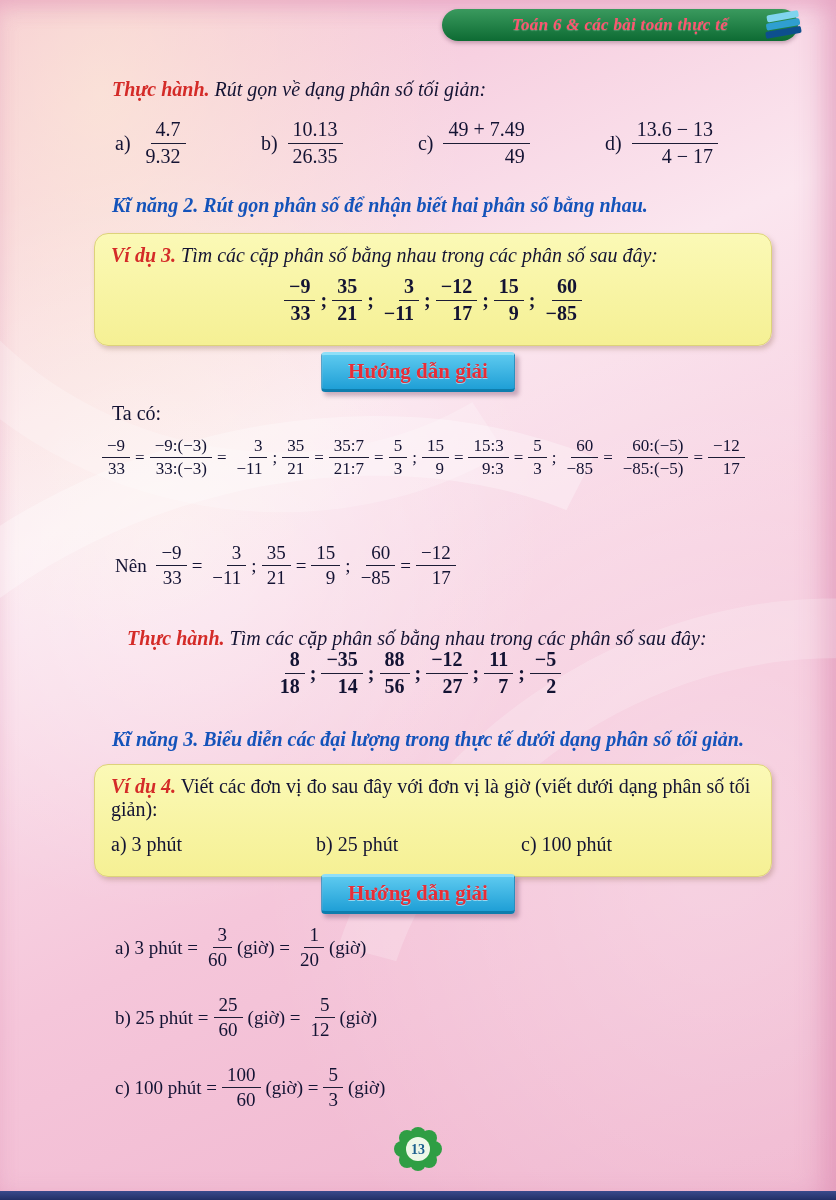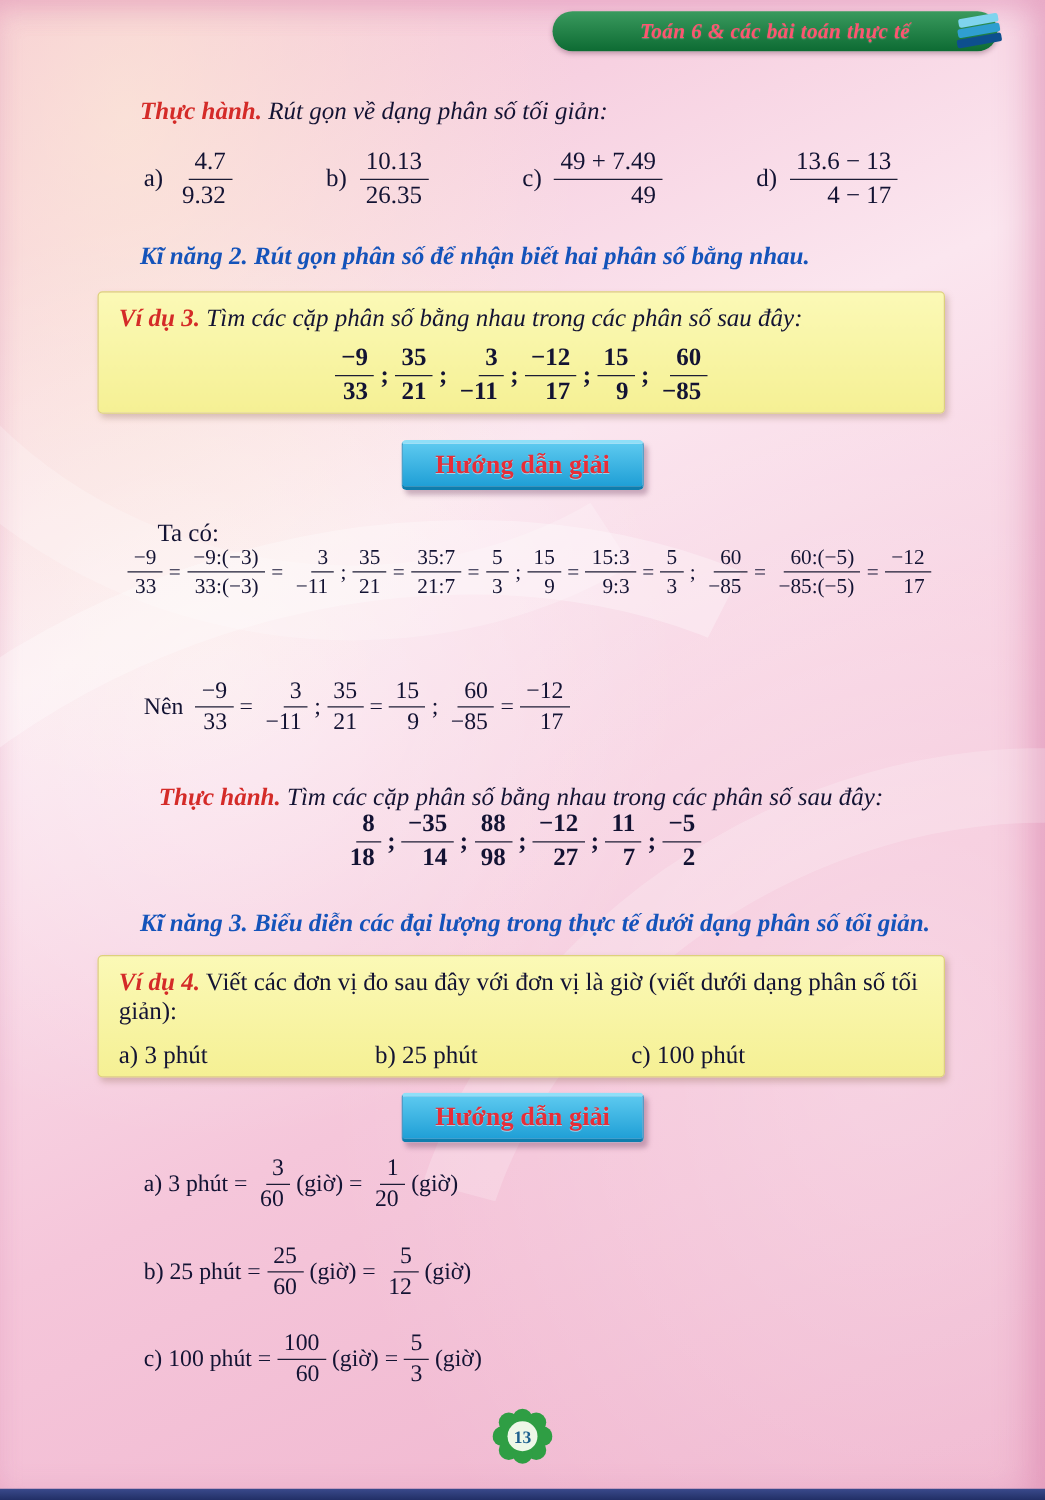--- a/index.html
+++ b/index.html
@@ -26,23 +26,23 @@
   }
   .header-title { font-style:italic; font-weight:bold; font-size:17px; color:#ff5470; letter-spacing:.3px; text-shadow:0 1px 1px rgba(255,255,255,.25); }
   .books-icon { position:absolute; right:-8px; top:-4px; }
 
   .blk { position:absolute; left:112px; }
   .red-label { color:#d42b28; font-weight:bold; font-style:italic; }
   .it { font-style:italic; }
   .skill-line { color:#1453ba; font-weight:bold; font-style:italic; font-size:20px; }
 
   .example-box {
-    position:absolute; left:78px; width:644px; padding:10px 16px 5px;
+    position:absolute; left:94px; width:644px; padding:10px 16px 20px;
     background:linear-gradient(#fbf9b6, #f5f094);
-    border:1px solid #ddd27a; border-radius:4px;
+    border:1px solid #ddd27a; border-radius:14px;
     box-shadow:2px 3px 5px rgba(150,110,90,.35);
   }
   .example-box p { margin:0; font-size:20px; }
 
   .guide-banner {
     position:absolute; left:50%; transform:translateX(-50%);
     padding:4px 26px 5px;
     background:linear-gradient(#5cc9ef, #1f9fd6);
     border-top:3px solid #8fdff8; border-bottom:3px solid #0e7dad;
     border-left:1px solid #1387ba; border-right:1px solid #1387ba;
@@ -164,21 +164,21 @@
           <span class="num">60</span>
           <span class="den">−85</span>
         </span>
       </div>
   </div>
 
   <div class="guide-banner" style="top:352px;">
     <span>Hướng dẫn giải</span>
   </div>
 
-  <p class="blk fs20" style="top:402px; margin:14px;">Ta có:</p>
+  <p class="blk fs20" style="top:402px; margin:0;">Ta có:</p>
 
   <div class="blk math fs17" style="top:436px; left:100px;">
       <span class="frac">
         <span class="num">−9</span>
         <span class="den">33</span>
       </span>
       <span class="mtxt">=</span>
       <span class="frac">
         <span class="num">−9:(−3)</span>
         <span class="den">33:(−3)</span>
@@ -279,21 +279,21 @@
         <span class="den">18</span>
       </span>
       <span class="mtxt">;</span>
       <span class="frac">
         <span class="num">−35</span>
         <span class="den">14</span>
       </span>
       <span class="mtxt">;</span>
       <span class="frac">
         <span class="num">88</span>
-        <span class="den">98</span>
+        <span class="den">56</span>
       </span>
       <span class="mtxt">;</span>
       <span class="frac">
         <span class="num">−12</span>
         <span class="den">27</span>
       </span>
       <span class="mtxt">;</span>
       <span class="frac">
         <span class="num">11</span>
         <span class="den">7</span>

